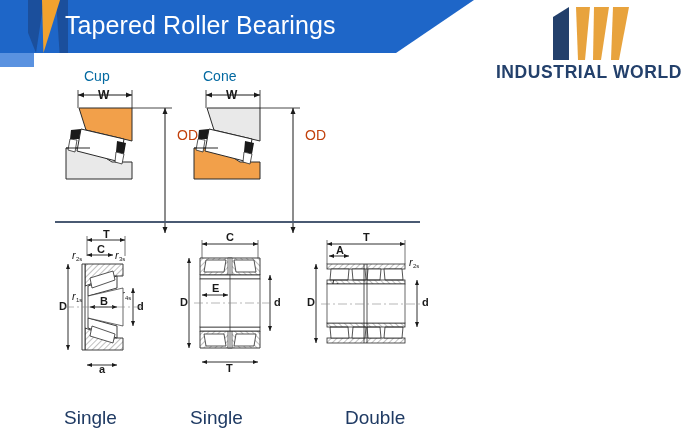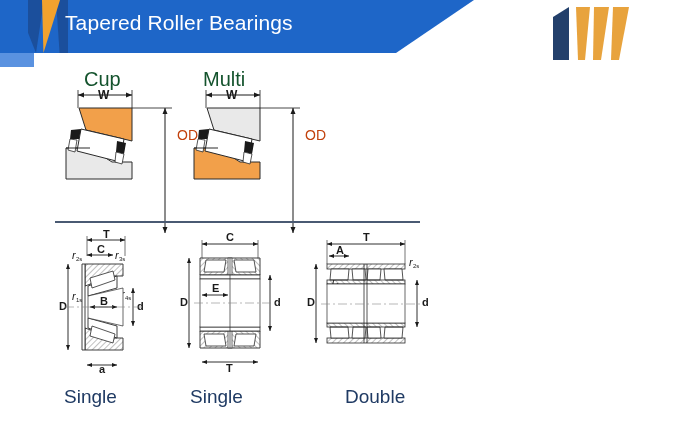--- a/index.html
+++ b/index.html
@@ -51,21 +51,21 @@
   #header-accent-block {
     position: absolute;
     left: 0; top: 53px;
     width: 34px; height: 14px;
     background: #5a92e0;
     z-index: 1;
   }
   #page-title {
     position: absolute;
     left: 65px; top: 11px;
-    font-size: 21px;
+    font-size: 25px;
     font-weight: 400;
     color: #ffffff;
     letter-spacing: 0.1px;
     white-space: nowrap;
     z-index: 4;
   }
 
   
   #logo-wrap {
     position: absolute;
@@ -87,22 +87,22 @@
     font-weight: 700;
     letter-spacing: 0.6px;
     color: #23406b;
     white-space: nowrap;
   }
 
   
   #top-panel { position: absolute; left: 0; top: 60px; width: 470px; height: 150px; }
   .diagram-caption {
     position: absolute;
-    font-size: 20px;
-    color: #14532d;
+    font-size: 14px;
+    color: #0369a1;
     white-space: nowrap;
   }
   .od-label {
     position: absolute;
     font-size: 14px;
     color: #c2410c;
   }
 
   
   #divider {
@@ -112,20 +112,21 @@
     background: #4a5a73;
   }
 
   
   #bottom-panel { position: absolute; left: 0; top: 228px; width: 470px; height: 200px; }
   .type-label {
     position: absolute;
     font-size: 19px;
     color: #1f3a63;
     white-space: nowrap;
+    margin-top: 21px;
   }
   svg { display: block; }
   .dimtxt { font-family: "Liberation Sans", sans-serif; font-size: 11px; fill: #1a1a1a; }
   .dimtxt-sub { font-family: "Liberation Sans", sans-serif; font-size: 6px; fill: #1a1a1a; }
 </style>
 </head>
 <body>
 
 <div id="page">
 
@@ -138,20 +139,21 @@
 
   <div id="logo-wrap">
     <svg id="logo-mark" viewBox="0 0 84 56">
 
       <polygon points="4,13 20,3 20,56 4,56" fill="#23406b"></polygon>
 
       <polygon points="27,3 41,3 36,56 29,56" fill="#e8a33d"></polygon>
       <polygon points="45,3 60,3 52,56 44,56" fill="#e8a33d"></polygon>
       <polygon points="64,3 80,3 70,56 62,56" fill="#e8a33d"></polygon>
     </svg>
+    <div id="logo-text">INDUSTRIAL WORLD</div>
   </div>
 
   <div id="top-panel">
 
     <div class="diagram-caption" style="left:84px; top:8px;">Cup</div>
 
     <svg style="position:absolute; left:50px; top:26px;" width="170" height="150" viewBox="0 0 170 150">
 
       <line x1="28" y1="9" x2="82" y2="9" stroke="#1a1a1a" stroke-width="1"></line>
       <polygon points="28,9 34,6.5 34,11.5" fill="#1a1a1a"></polygon>
@@ -174,21 +176,21 @@
       <line x1="16" y1="62" x2="40" y2="62" stroke="#2a2a2a" stroke-width="1"></line>
 
       <line x1="115" y1="22" x2="115" y2="147" stroke="#1a1a1a" stroke-width="1"></line>
       <polygon points="115,22 112.5,28 117.5,28" fill="#1a1a1a"></polygon>
       <polygon points="115,147 112.5,141 117.5,141" fill="#1a1a1a"></polygon>
       <line x1="82" y1="22" x2="122" y2="22" stroke="#1a1a1a" stroke-width="0.8"></line>
     </svg>
 
     <div class="od-label" style="left:177px; top:67px; font-size:14px;">OD</div>
 
-    <div class="diagram-caption" style="left:203px; top:8px;">Multi</div>
+    <div class="diagram-caption" style="left:203px; top:8px;">Cone</div>
 
     <svg style="position:absolute; left:178px; top:26px;" width="170" height="150" viewBox="0 0 170 150">
 
       <line x1="28" y1="9" x2="82" y2="9" stroke="#1a1a1a" stroke-width="1"></line>
       <polygon points="28,9 34,6.5 34,11.5" fill="#1a1a1a"></polygon>
       <polygon points="82,9 76,6.5 76,11.5" fill="#1a1a1a"></polygon>
       <line x1="28" y1="4" x2="28" y2="22" stroke="#1a1a1a" stroke-width="0.8"></line>
       <line x1="82" y1="4" x2="82" y2="22" stroke="#1a1a1a" stroke-width="0.8"></line>
       <text class="dimtxt" x="48" y="13" style="font-size:12px; font-weight:bold;">W</text>
 

